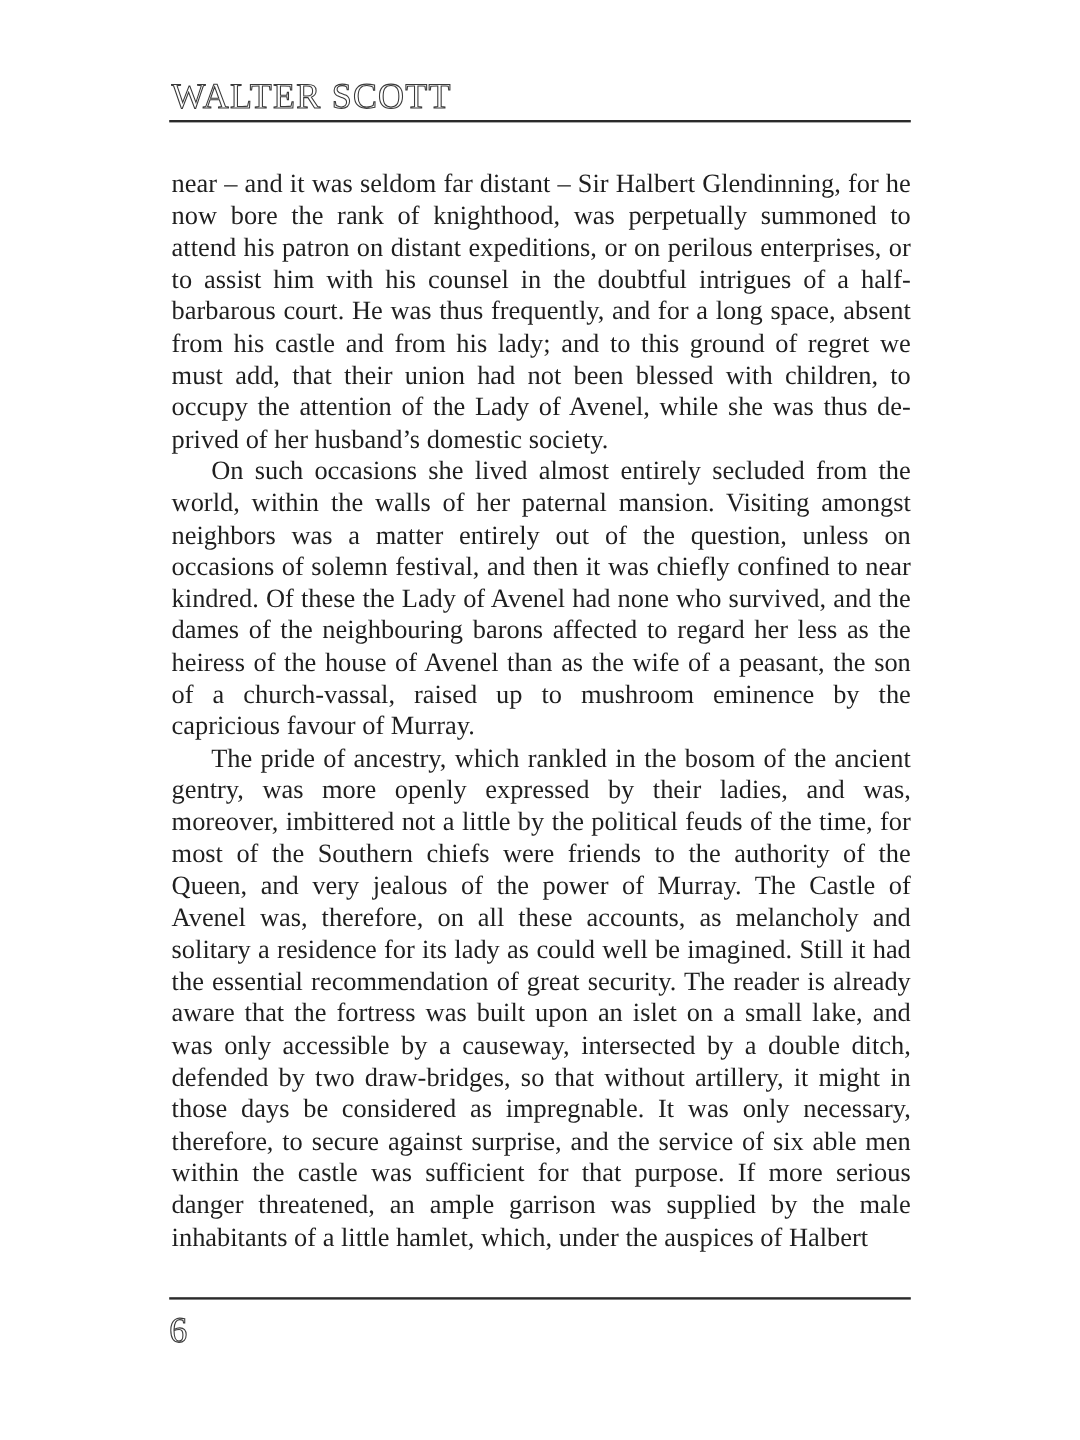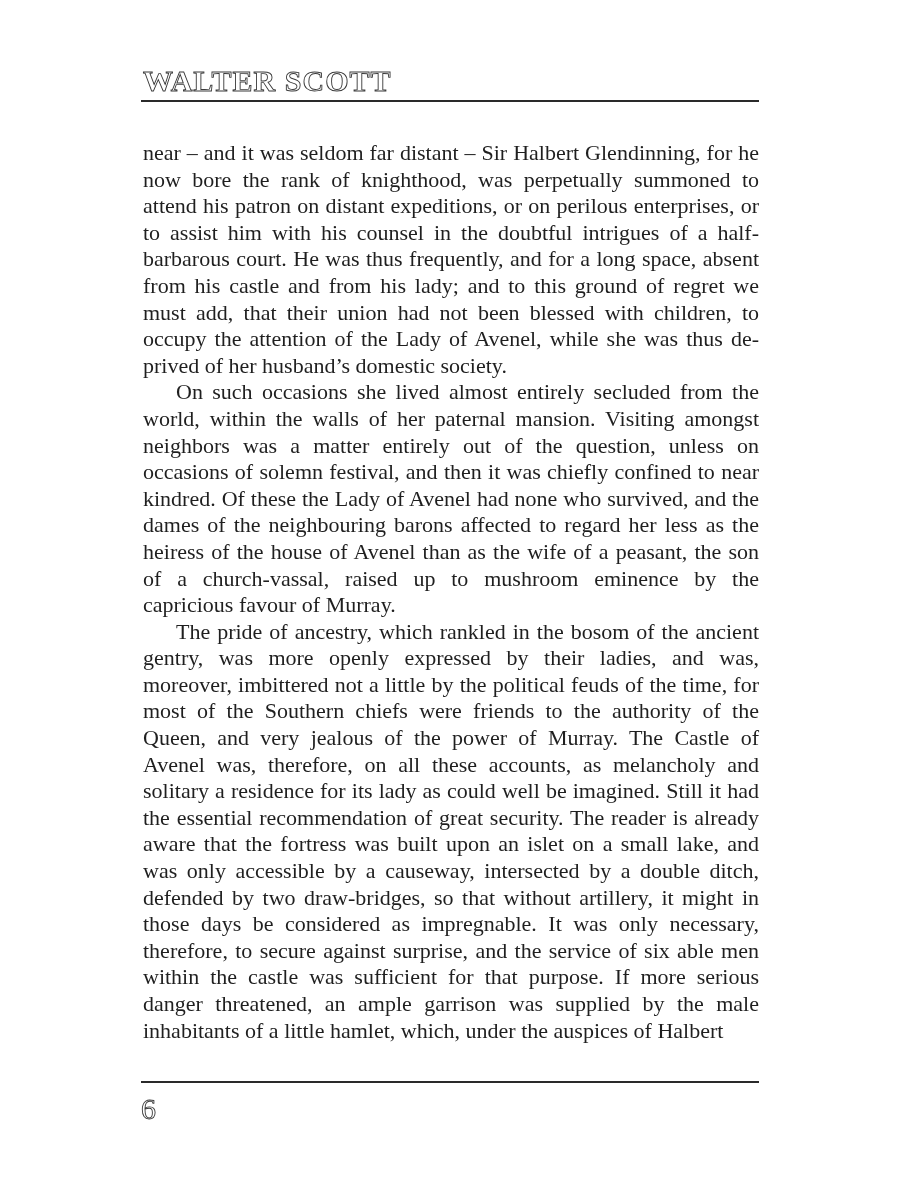--- a/index.html
+++ b/index.html
@@ -18,21 +18,21 @@
       position: absolute;
       left: 143px;
       top: 64px;
       width: 616px;
       font-family: "Liberation Serif", "DejaVu Serif", serif;
       font-size: 30px;
       letter-spacing: 1px;
       line-height: 34px;
       color: #ffffff;
       -webkit-text-stroke: 0.9px #3a3a3a;
-      font-weight: bold;
+      font-weight: normal;
     }
     .head-rule {
       position: absolute;
       left: 141px;
       top: 100px;
       width: 618px;
       height: 2px;
       background: #2a2a2a;
     }
     .body-text {

